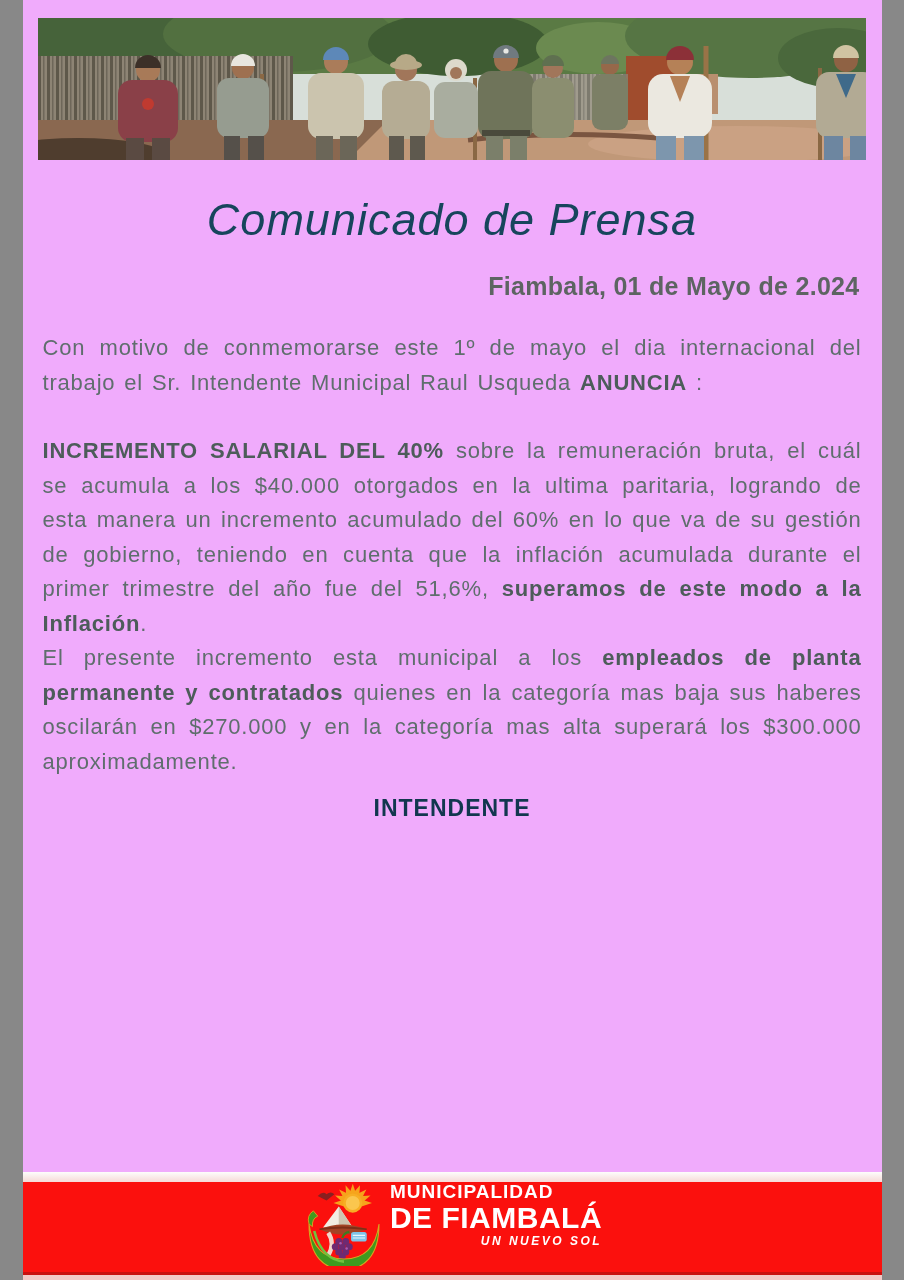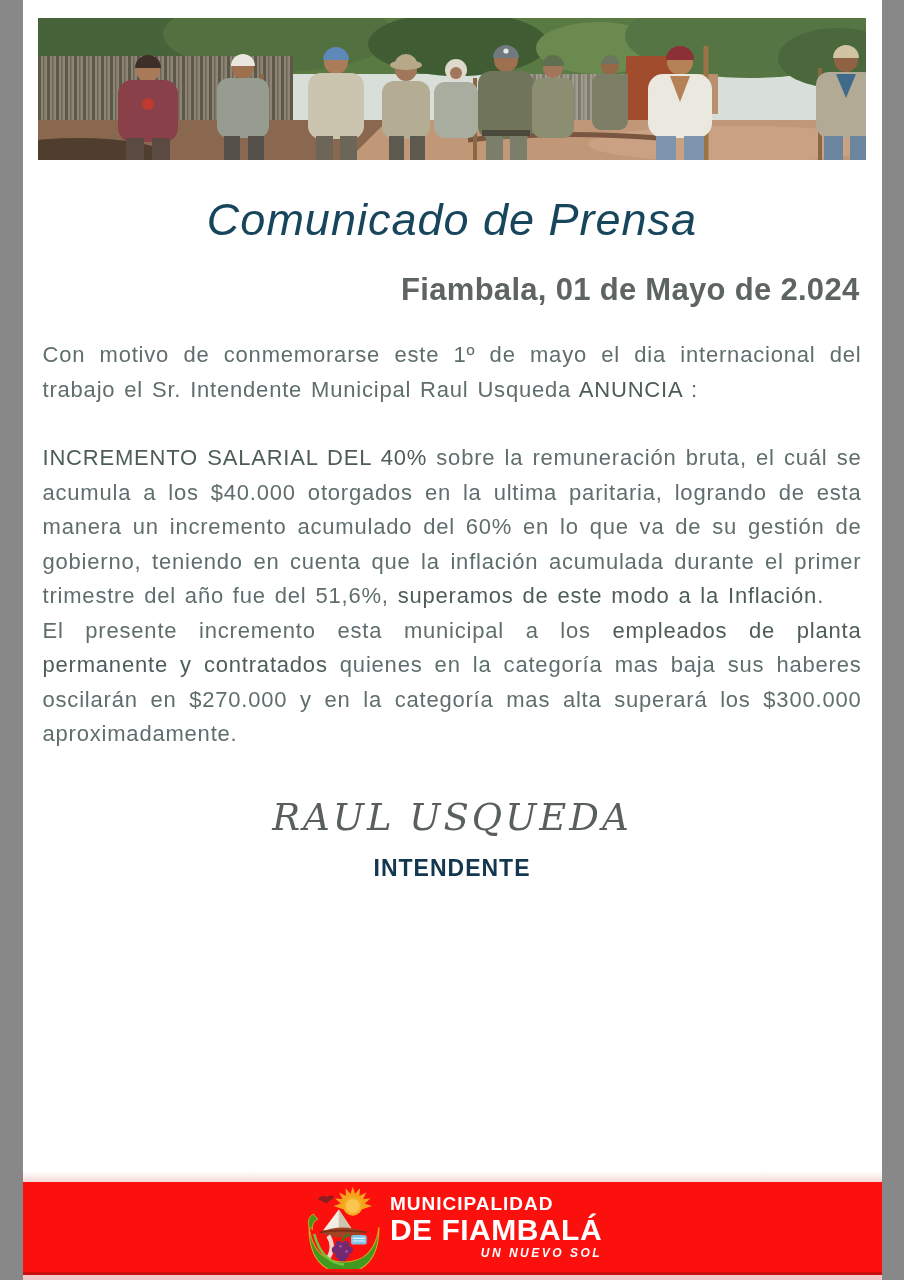--- a/index.html
+++ b/index.html
@@ -1,21 +1,21 @@
 <!DOCTYPE html>
 <html style="--title: #17455c; --dateline: #5d6462; --body: #5f6e6d; --body-bold: #4d5c5a; --signature: #585f5e; --role: #12374f; --band-red: #fb100d;"><head>
 <meta charset="utf-8">
 <style>
   html,body{margin:0;padding:0;}
   body{background:#888;}
   .page{
     position:relative;
     width:859px;height:1280px;
     margin:0 auto;
-    background:#ffffff;
+    background:#f0abfc;
     overflow:hidden;
     font-family:"Liberation Sans",sans-serif;
   }
   
   .photo-wrap{
     width:828px;height:142px;
     margin:18px auto 0;
     overflow:hidden;
   }
   .photo-wrap svg{display:block;width:100%;height:100%;}
@@ -25,37 +25,37 @@
     text-align:center;
     font-size:45px;
     font-style:italic;
     font-weight:400;
     letter-spacing:1px;
     color:var(--title,#17455c);
   }
   .dateline{
     margin:26px 22px 0;
     text-align:right;
-    font-size:31px;
+    font-size:25px;
     font-weight:700;
     letter-spacing:.3px;
     color:var(--dateline,#5d6462);
   }
   
   .body-text{margin:30px 20px 0;}
   .para{
     margin:0;
     font-size:22px;
     line-height:34.5px;
     letter-spacing:.8px;
     word-spacing:2px;
     text-align:justify;
     color:var(--body,#5f6e6d);
   }
-  .para .b{font-weight:400;color:var(--body-bold,#4d5c5a);}
+  .para .b{font-weight:700;color:var(--body-bold,#4d5c5a);}
   .gap{margin-top:34px;}
   
   .sig-name{
     margin:44px 0 0;
     text-align:center;
     font-family:"DejaVu Serif",serif;
     font-style:italic;
     font-size:37px;
     letter-spacing:3px;
     color:var(--signature,#585f5e);
@@ -67,21 +67,21 @@
     font-weight:700;
     letter-spacing:1px;
     color:var(--role,#12374f);
   }
   
   .footer{position:absolute;left:0;right:0;bottom:0;}
   .band-pre{height:10px;background:linear-gradient(#fdfdfc,#f6d9d7);}
   .band-red{
     height:90px;
     background:var(--band-red,#fb100d);
-    display:flex;align-items:center;justify-content:center;
+    display:flex;align-items:flex-start;justify-content:center;
     gap:4px;
   }
   .band-bottom{height:8px;background:linear-gradient(#c9100e 0 3px,#f2c9c6 3px);}
   .logo-icon{width:84px;height:84px;flex:0 0 auto;}
   .logo-text{color:#ffffff;line-height:1.04;}
   .logo-line1{font-size:19px;font-weight:700;letter-spacing:1px;}
   .logo-line2{font-size:30px;font-weight:700;letter-spacing:.5px;}
   .logo-line3{font-size:12px;font-weight:700;letter-spacing:2.5px;text-align:right;margin-top:2px;font-style:italic;}
 </style>
 </head>
@@ -210,21 +210,20 @@
   <div class="title">Comunicado de Prensa</div>
 
   <div class="dateline">Fiambala, 01 de Mayo de 2.024</div>
 
   <section class="body-text">
     <p class="para"><span>Con motivo de conmemorarse este 1º de mayo el dia internacional del trabajo el Sr. Intendente Municipal Raul Usqueda </span><span class="b">ANUNCIA</span><span> :</span></p>
     <p class="para gap"><span class="b">INCREMENTO SALARIAL DEL 40%</span><span> sobre la remuneración bruta, el cuál se acumula a los $40.000 otorgados en la ultima paritaria, logrando de esta manera un incremento acumulado del 60% en lo que va de su gestión de gobierno, teniendo en cuenta que la inflación acumulada durante el primer trimestre del año fue del 51,6%, </span><span class="b">superamos de este modo a la Inflación</span><span>.</span></p>
     <p class="para"><span>El presente incremento esta municipal a los </span><span class="b">empleados de planta permanente y contratados</span><span> quienes en la categoría mas baja sus haberes oscilarán en $270.000 y en la  categoría mas alta  superará los $300.000 aproximadamente.</span></p>
   </section>
 
-  <div class="sig-name">RAUL USQUEDA</div>
   <div class="sig-role">INTENDENTE</div>
 
   <div class="footer">
     <div class="band-pre"></div>
     <div class="band-red">
       <svg class="logo-icon" viewBox="0 0 96 96">
 
         <g fill="#f6a41c" transform="translate(58,24)">
           <path d="M0,-22 L4,-10 L-4,-10 Z"></path>
           <path d="M0,-22 L4,-10 L-4,-10 Z" transform="rotate(45)"></path>

